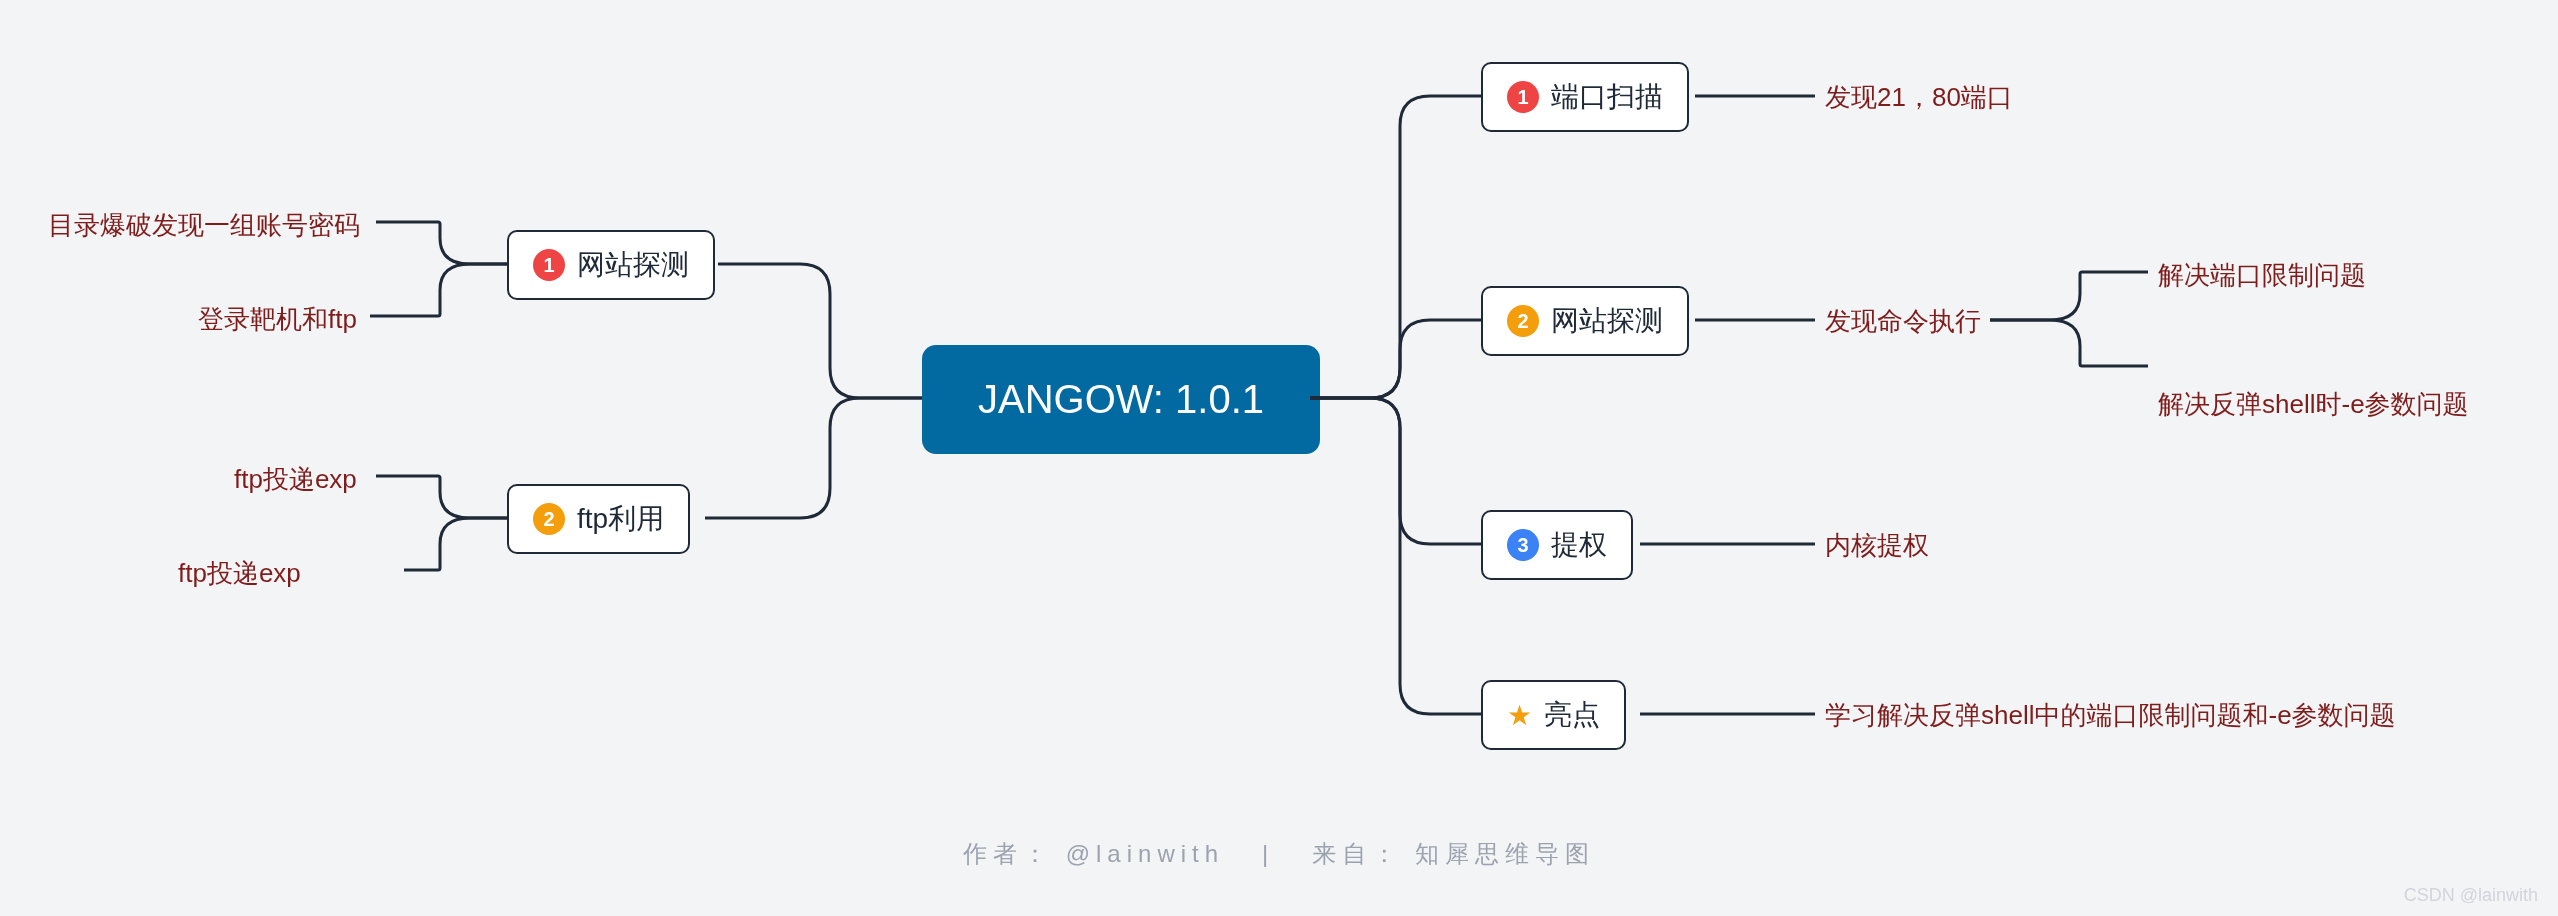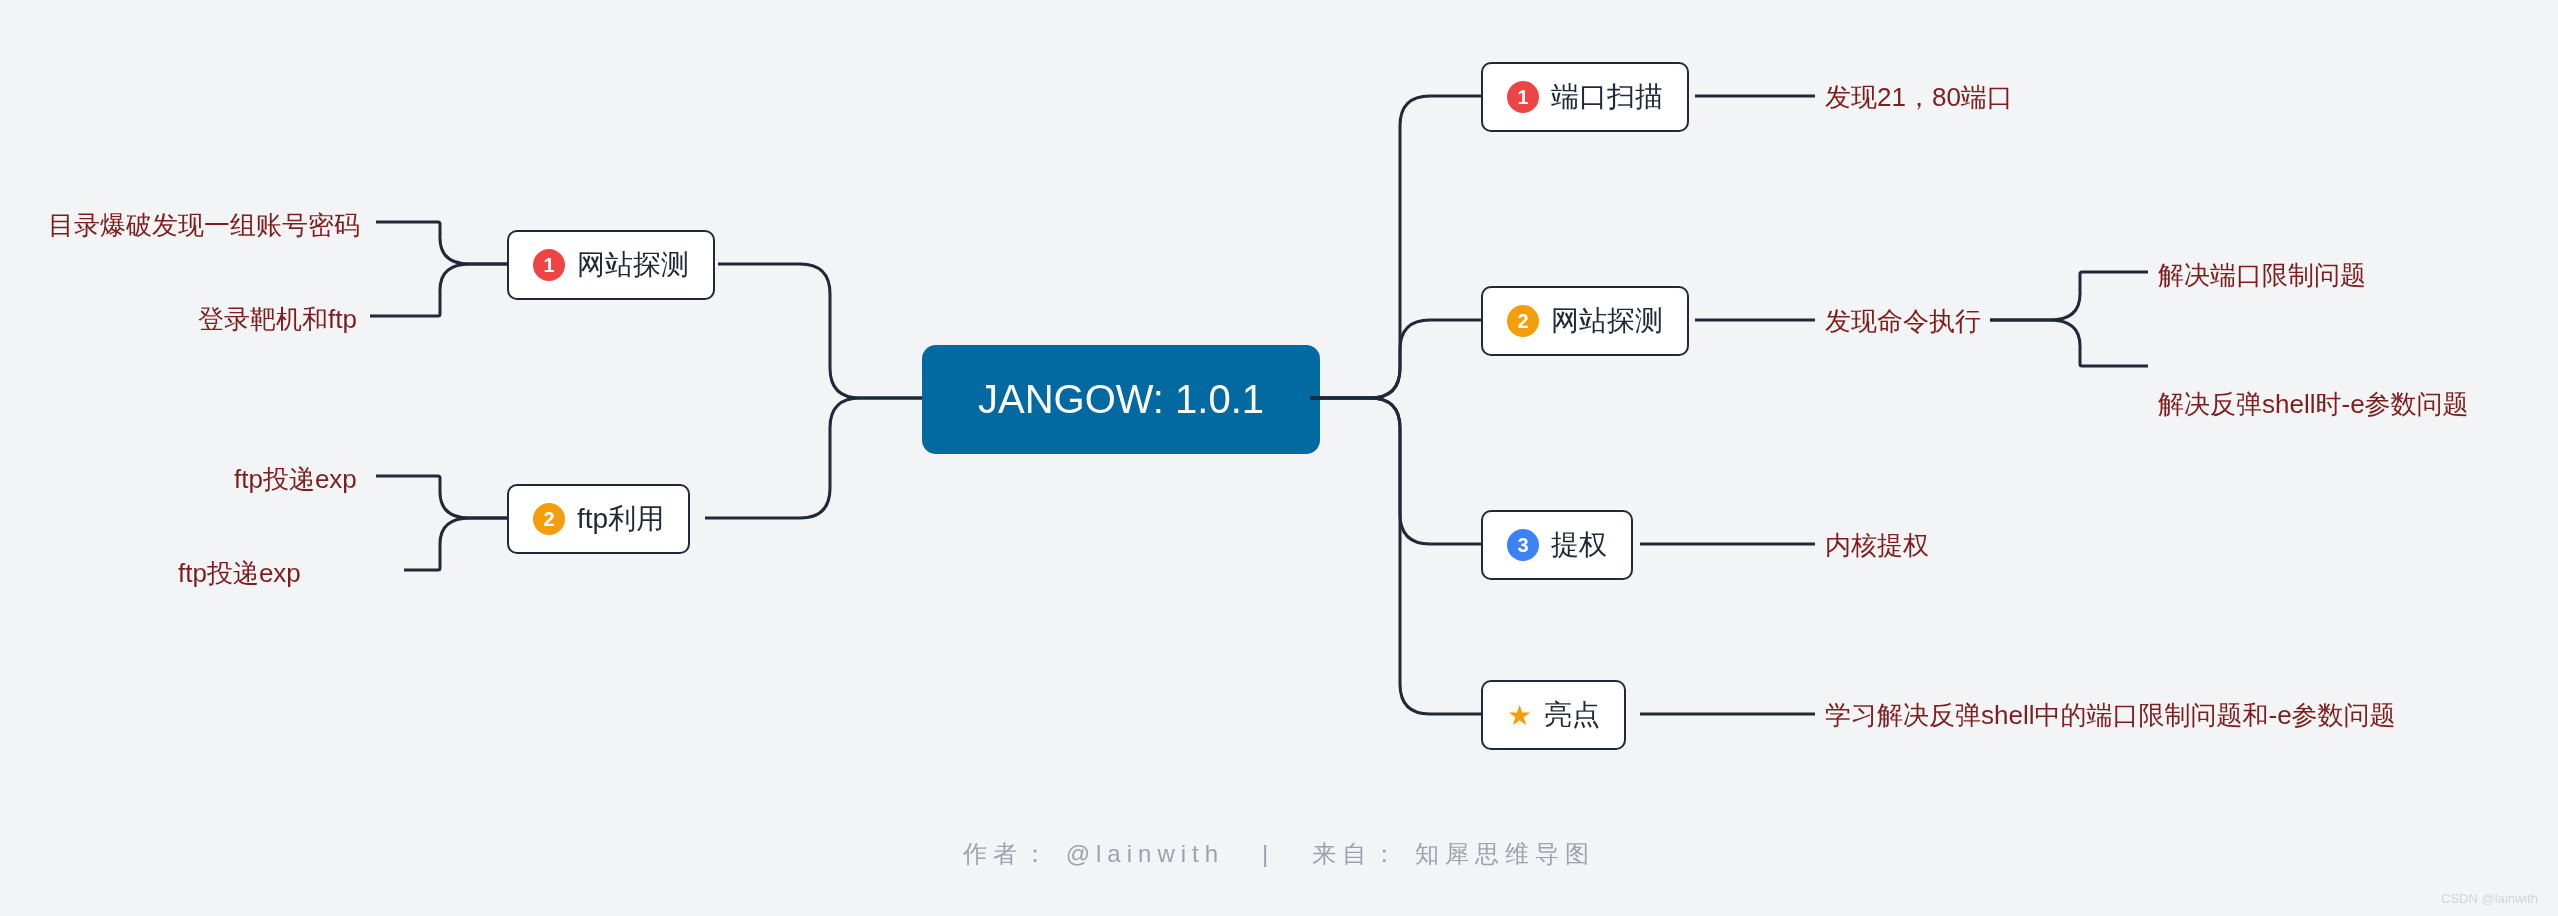--- a/index.html
+++ b/index.html
@@ -61,21 +61,21 @@
 .footer {
   position: absolute;
   width: 100%;
   text-align: center;
   font-size: 24px;
   color: #9ca3af;
   letter-spacing: 6px;
 }
 .watermark {
   position: absolute;
-  font-size: 13px;
+  font-size: 18px;
   color: #d1d5db;
 }
 svg.connector {
   position: absolute;
   overflow: visible;
   pointer-events: none;
 }
 svg.connector path, svg.connector line {
   stroke: #1f2937;
   stroke-width: 3;

